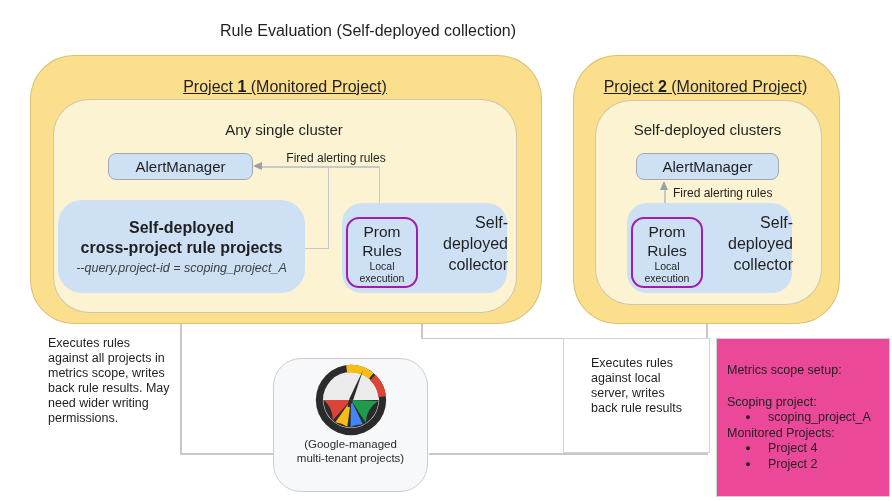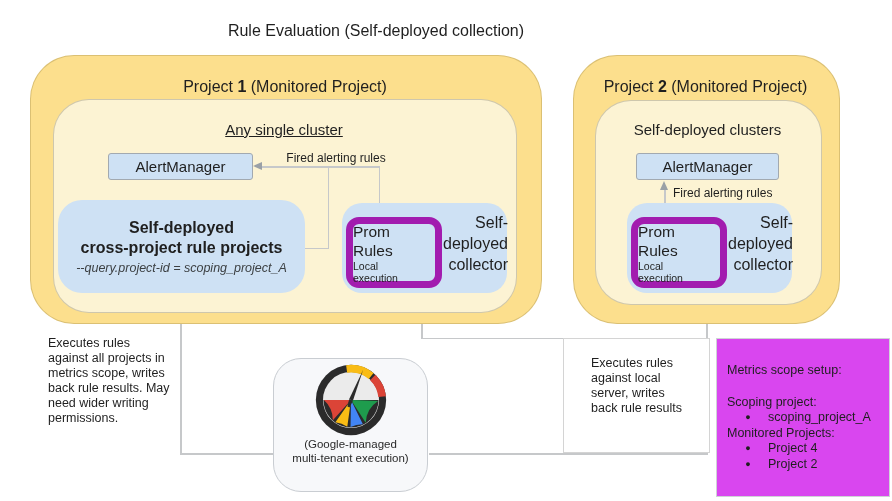--- a/index.html
+++ b/index.html
@@ -3,53 +3,53 @@
 <meta charset="utf-8">
 <style>
   html,body{margin:0;padding:0;background:#ffffff;}
   #stage{
     position:relative;width:892px;height:501px;background:#ffffff;overflow:hidden;
     font-family:"Liberation Sans","DejaVu Sans",sans-serif;color:#1f1f1f;
   }
   .abs{position:absolute;}
   .center{text-align:center;}
   
-  #title{left:0;top:22px;width:736px;font-size:16px;text-align:center;padding-left:8px;}
+  #title{left:0;top:22px;width:736px;font-size:16px;text-align:center;}
   
   .proj-outer{background:#FCDF8D;border:1px solid rgba(120,100,40,.25);border-radius:44px;}
   .proj-inner{background:#FCF3D3;border:1px solid rgba(0,0,0,.18);border-radius:36px;}
   #p1-outer{left:30px;top:55px;width:510px;height:267px;}
   #p1-inner{left:53px;top:99px;width:462px;height:212px;}
   #p2-outer{left:573px;top:55px;width:265px;height:267px;}
   #p2-inner{left:595px;top:100px;width:225px;height:203px;}
-  .proj-header{font-size:16px;top:78px;}
+  .proj-header{font-size:16px;top:78px;text-decoration:underline;}
   #p1-header{left:30px;width:510px;}
   #p2-header{left:573px;width:265px;}
   .proj-header b{font-weight:bold;}
   .cluster-label{font-size:15px;top:121px;}
-  #p1-cluster{left:53px;width:462px;text-decoration:underline;}
+  #p1-cluster{left:53px;width:462px;}
   #p2-cluster{left:595px;width:225px;}
   
   .bluebox{background:#CEE1F4;}
-  .alertmanager{height:27px;border:1px solid #A2A9B0;border-radius:3px;
+  .alertmanager{height:27px;border:1px solid #A2A9B0;border-radius:8px;
     display:flex;align-items:center;justify-content:center;font-size:15px;box-sizing:border-box;}
   #p1-alertmanager{left:108px;top:153px;width:145px;}
   #p2-alertmanager{left:636px;top:153px;width:143px;}
   #evaluator{left:58px;top:200px;width:247px;height:93px;border-radius:24px;
     display:flex;flex-direction:column;align-items:center;justify-content:center;}
   .eval-line{font-size:16px;line-height:20px;font-weight:bold;}
   .eval-flag{font-size:12.5px;font-style:italic;color:#3c4043;margin-top:3px;}
   .collector{width:165px;height:90px;border-radius:20px;}
   #p1-collector{left:342px;top:203px;}
   #p2-collector{left:627px;top:203px;}
   .collector-label{top:212px;width:91px;font-size:16px;line-height:21px;text-align:right;white-space:pre-line;}
   #p1-collector-label{left:417px;}
   #p2-collector-label{left:702px;}
-  .prombox{width:96px;height:71px;border:7px solid #a21caf;border-radius:13px;box-sizing:border-box;
-    display:flex;flex-direction:column;justify-content:center;}
+  .prombox{width:72px;height:71px;border:2px solid #a21caf;border-radius:13px;box-sizing:border-box;
+    display:flex;flex-direction:column;align-items:center;justify-content:center;}
   #p1-prom{left:346px;top:217px;}
   #p2-prom{left:631px;top:217px;}
   .prom-line{font-size:15.5px;line-height:19px;}
   .prom-sub{font-size:10.5px;line-height:12px;}
   .fired-label{font-size:12px;color:#1f1f1f;}
   #p1-fired{left:276px;top:151px;width:120px;text-align:center;}
   #p2-fired{left:673px;top:186px;width:110px;}
   
   .cline{background:#C6C8CA;}
   .arrow-left{width:0;height:0;border-top:4.5px solid transparent;border-bottom:4.5px solid transparent;
@@ -60,21 +60,21 @@
   #monarch{left:273px;top:358px;width:155px;height:134px;background:#F7F8FA;border:1px solid #C9CDD2;
     border-radius:28px;box-sizing:border-box;display:flex;flex-direction:column;align-items:center;}
   #monarch svg{margin-top:3px;}
   #monarch-title{font-size:15px;line-height:17px;}
   #monarch-sub{font-size:11.5px;line-height:13.5px;text-align:center;white-space:pre-line;color:#2a2a2a;}
   
   #left-note{left:48px;top:336px;width:150px;font-size:12.5px;line-height:15px;white-space:pre-line;}
   #local-note{left:563px;top:338px;width:147px;height:115px;background:#ffffff;border:1px solid #D4D4D4;
     box-sizing:border-box;}
   #local-note-text{margin:17px 0 0 27px;font-size:12.5px;line-height:15px;white-space:pre-line;}
-  #metrics-panel{left:716px;top:338px;width:174px;height:159px;background:#d946ef;border:1px solid #CFD3D6;
+  #metrics-panel{left:716px;top:338px;width:174px;height:159px;background:#ec4899;border:1px solid #CFD3D6;
     box-sizing:border-box;font-size:12.5px;line-height:15.5px;}
   #metrics-inner{margin:24px 0 0 10px;}
   #metrics-title{margin-bottom:16px;}
   .blist{list-style:none;margin:0;padding:0;}
   .blist li{display:flex;height:15.5px;align-items:center;}
   .blist .bullet{width:14px;margin-left:14px;font-size:9px;text-align:center;}
   .blist .bl-label{margin-left:13px;}
 </style>
 </head>
 <body>
@@ -156,21 +156,21 @@
       <path d="M40,40 L11.5,40 A28.5,28.5 0 0 1 20.9,61.2 Z" fill="#DB4437"></path>
       <path d="M40,40 L23.6,63.3 A28.5,28.5 0 0 1 36.1,68.2 Z" fill="#F9BC15"></path>
       <path d="M40,40 L39.5,68.5 A28.5,28.5 0 0 1 52.5,65.6 Z" fill="#4285F4"></path>
       <path d="M40,40 L55.5,63.9 A28.5,28.5 0 0 1 68.5,41.0 Z" fill="#1E9C4D"></path>
       <path d="M35.4,7.3 A33,33 0 0 1 61.2,14.7" fill="none" stroke="#F9BC15" stroke-width="8"></path>
       <path d="M62.9,16.3 A33,33 0 0 1 72.8,36.5" fill="none" stroke="#DB4437" stroke-width="8"></path>
       <path d="M52.7,8.5 L42.0,40.8 L38.0,39.2 Z" fill="#2b2b2b"></path>
       <path d="M38.0,39.2 L42.0,40.8 L38.5,47.8 L36.2,46.9 Z" fill="#2b2b2b"></path>
     </svg>
     <div id="monarch-sub">(Google-managed
-multi-tenant execution)</div>
+multi-tenant projects)</div>
   </div>
 
   <div class="abs" id="left-note">Executes rules
 against all projects in
 metrics scope, writes
 back rule results. May
 need wider writing
 permissions.</div>
 
   <div class="abs" id="local-note">

